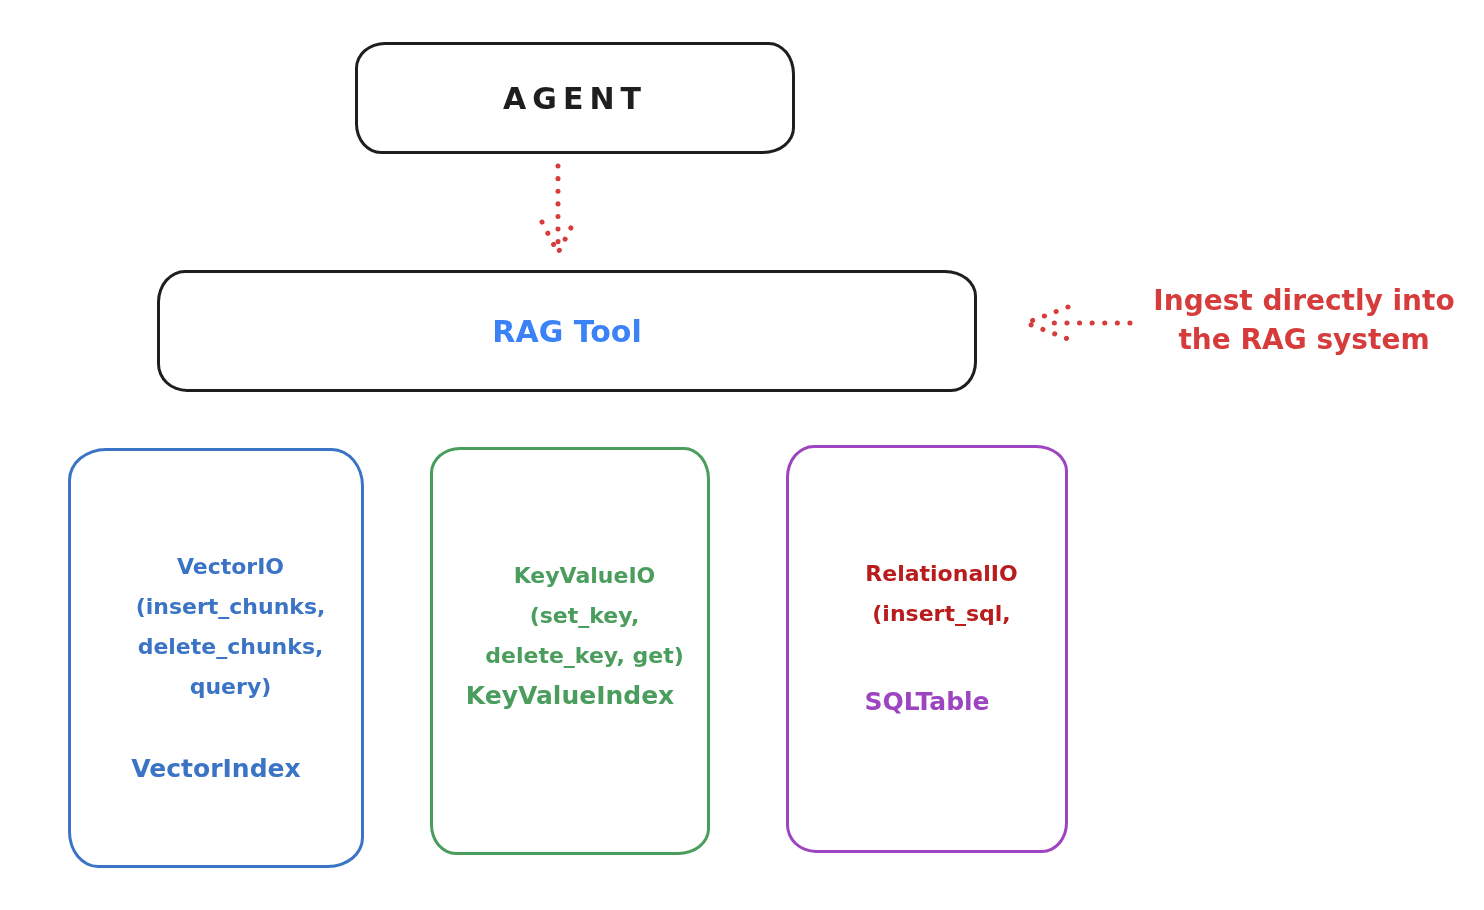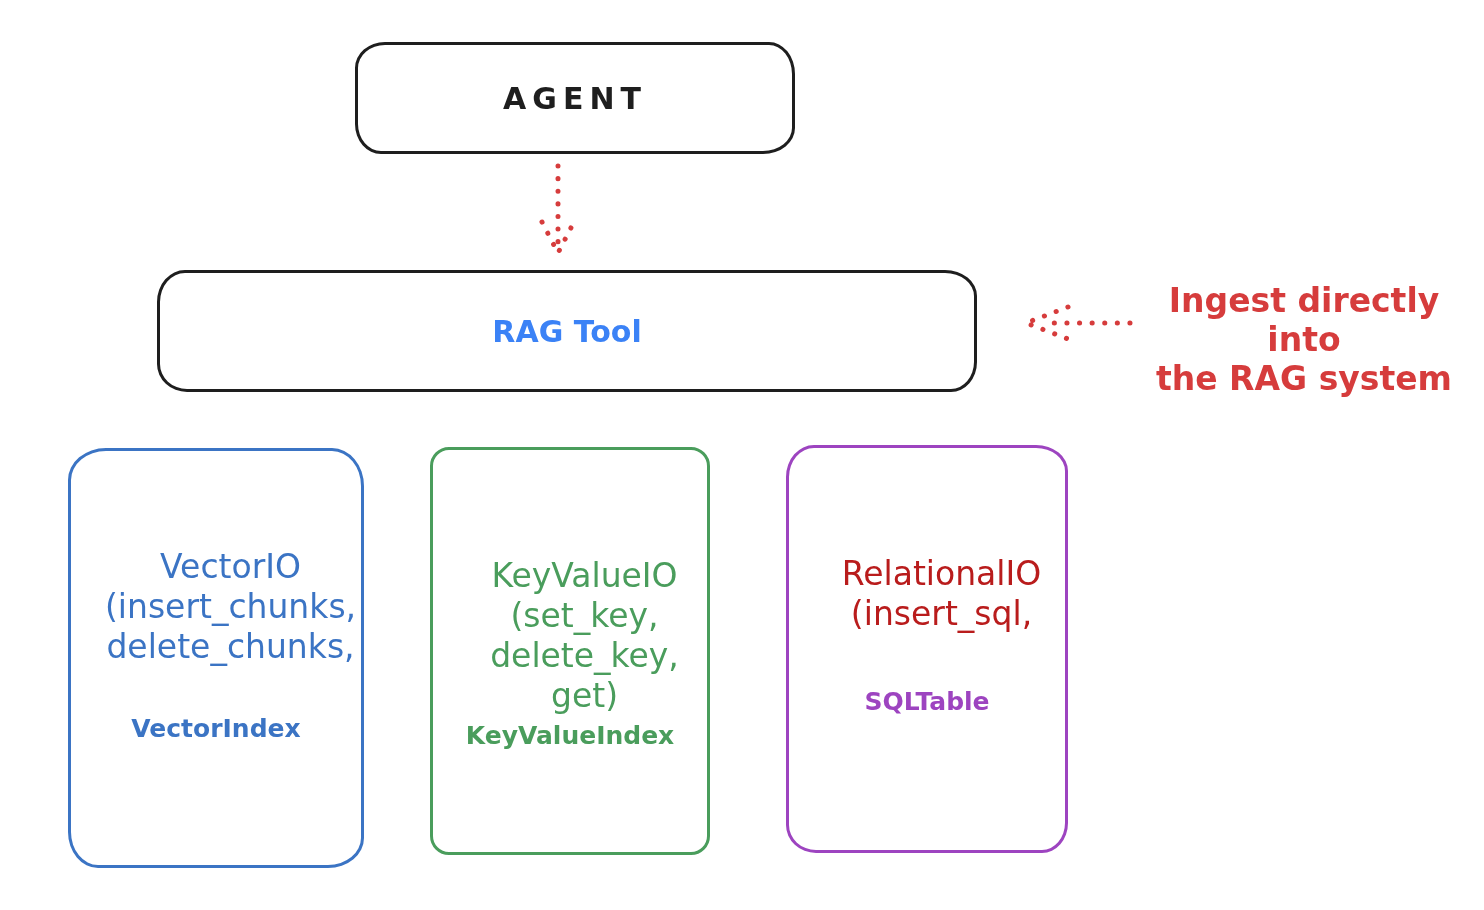--- a/index.html
+++ b/index.html
@@ -36,45 +36,45 @@
     font-size: 30px;
     font-weight: 600;
   }
   #agent-label { letter-spacing: 6px; }
 
   .io-box {
     border-width: 3px;
     text-align: center;
   }
   #vector-box     { left: 68px;  top: 448px; width: 296px; height: 420px; padding-top: 96px;  border-color: #3b74c4; }
-  #keyvalue-box   { left: 430px; top: 447px; width: 280px; height: 408px; padding-top: 106px; border-color: #4a9d5c; border-radius: 19px; }
+  #keyvalue-box   { left: 430px; top: 447px; width: 280px; height: 408px; padding-top: 106px; border-color: #4a9d5c; }
   #relational-box { left: 786px; top: 445px; width: 282px; height: 408px; padding-top: 106px; border-color: #9d44c0; }
 
   .io-text {
-    font-size: 33px;
-    font-weight: normal;
+    font-size: 22px;
+    font-weight: bold;
     line-height: 40px;
     padding-left: 29px;
   }
   .index-label {
     font-size: 25px;
     font-weight: bold;
     line-height: 40px;
   }
   #vector-box .index-label     { margin-top: 42px; }
   #keyvalue-box .index-label   { }
   #relational-box .index-label { margin-top: 48px; }
 
   #annotation {
     position: absolute;
     left: 1128px;
     top: 281px;
     width: 352px;
     text-align: center;
-    font-size: 33px;
+    font-size: 28px;
     font-weight: bold;
     line-height: 39px;
     color: #d63c3c;
   }
   .arrow-svg { position: absolute; }
   #down-arrow { left: 535px; top: 160px; }
   #left-arrow { left: 1012px; top: 300px; }
 </style>
 </head>
 <body>
@@ -106,20 +106,21 @@
   <div id="annotation" style="color: rgb(214, 60, 60);">
     <div>Ingest directly into</div>
     <div>the RAG system</div>
   </div>
 
   <div id="vector-box" class="node io-box sketch-c" style="border-color: rgb(59, 116, 196);">
     <div class="io-text" style="color: rgb(59, 116, 196);">
       <div>VectorIO</div>
       <div>(insert_chunks,</div>
       <div>delete_chunks,</div>
+      <div>query)</div>
     </div>
     <div class="index-label" style="color: rgb(59, 116, 196);">VectorIndex</div>
   </div>
 
   <div id="keyvalue-box" class="node io-box sketch-a" style="border-color: rgb(74, 157, 92);">
     <div class="io-text" style="color: rgb(74, 157, 92);">
       <div>KeyValueIO</div>
       <div>(set_key,</div>
       <div>delete_key, get)</div>
     </div>

